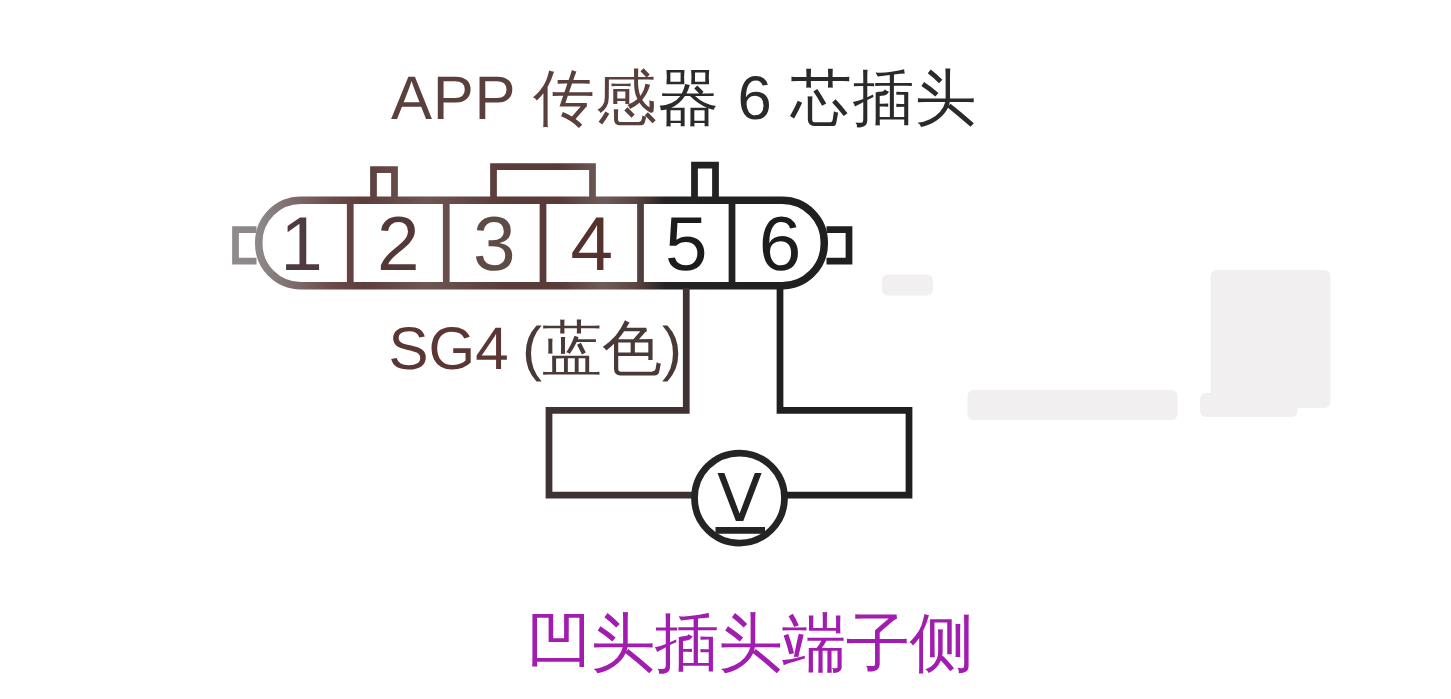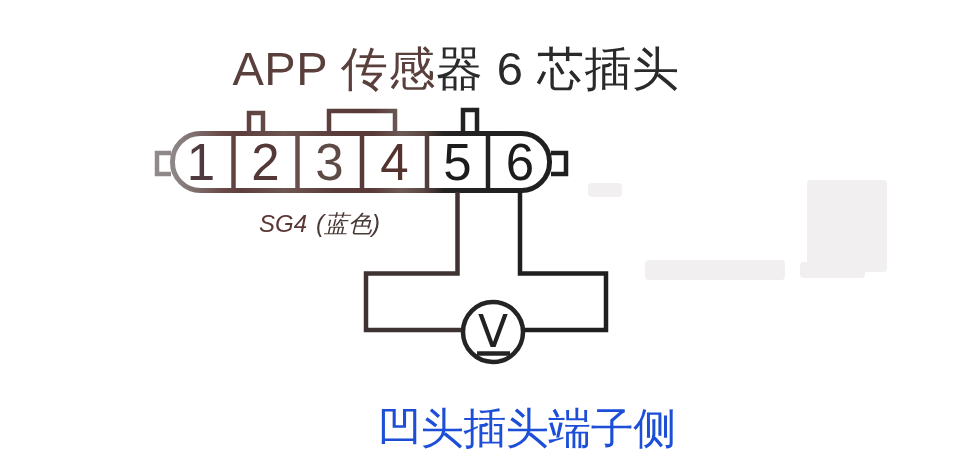--- a/index.html
+++ b/index.html
@@ -1,30 +1,30 @@
 <!DOCTYPE html>
 <html><head>
 <meta charset="utf-8">
 <style>
   html,body{margin:0;padding:0;background:#ffffff;}
   .screen{
     position:relative;width:967px;height:466px;background:#ffffff;overflow:hidden;
     font-family:"Liberation Sans","DejaVu Sans",sans-serif;
   }
   .abs{position:absolute;white-space:nowrap;}
-  .title{left:456px;top:45px;transform:translateX(-50%);font-size:47px;line-height:1;letter-spacing:0.5px;}
+  .title{left:456px;top:45px;transform:translateX(-50%);font-size:41px;line-height:1;letter-spacing:0.5px;}
   .title .p1{color:#5a403c;}
   .title .p2{color:#2b2a2a;}
-  .pinlabel{top:211px;font-size:24px;line-height:1.1;font-style:italic;}
+  .pinlabel{top:211px;font-size:40px;line-height:1.1;}
   .sg4{left:259px;}
   .sg4 .sig{color:#5a3734;}
   .sg4 .wc{color:#4a3a37;margin-left:9px;}
   .vcc4{left:529px;color:#2d2c2c;}
   .vcc4 .wc{margin-left:9px;}
-  .caption{left:527px;top:400px;transform:translateX(-50%);font-size:43px;color:#1d4ed8;letter-spacing:-0.5px;}
+  .caption{left:500px;top:400px;transform:translateX(-50%);font-size:43px;color:#a21caf;letter-spacing:-0.5px;}
   svg{position:absolute;left:0;top:0;}
   svg text.pin{font-family:"Liberation Sans","DejaVu Sans",sans-serif;font-size:51px;}
   svg text.meter{font-family:"DejaVu Sans","Liberation Sans",sans-serif;font-size:44px;fill:#222222;}
   .wmblob{position:absolute;background:#f1efef;border-radius:4px;}
 </style>
 </head>
 <body>
 
 <div class="screen">
 

